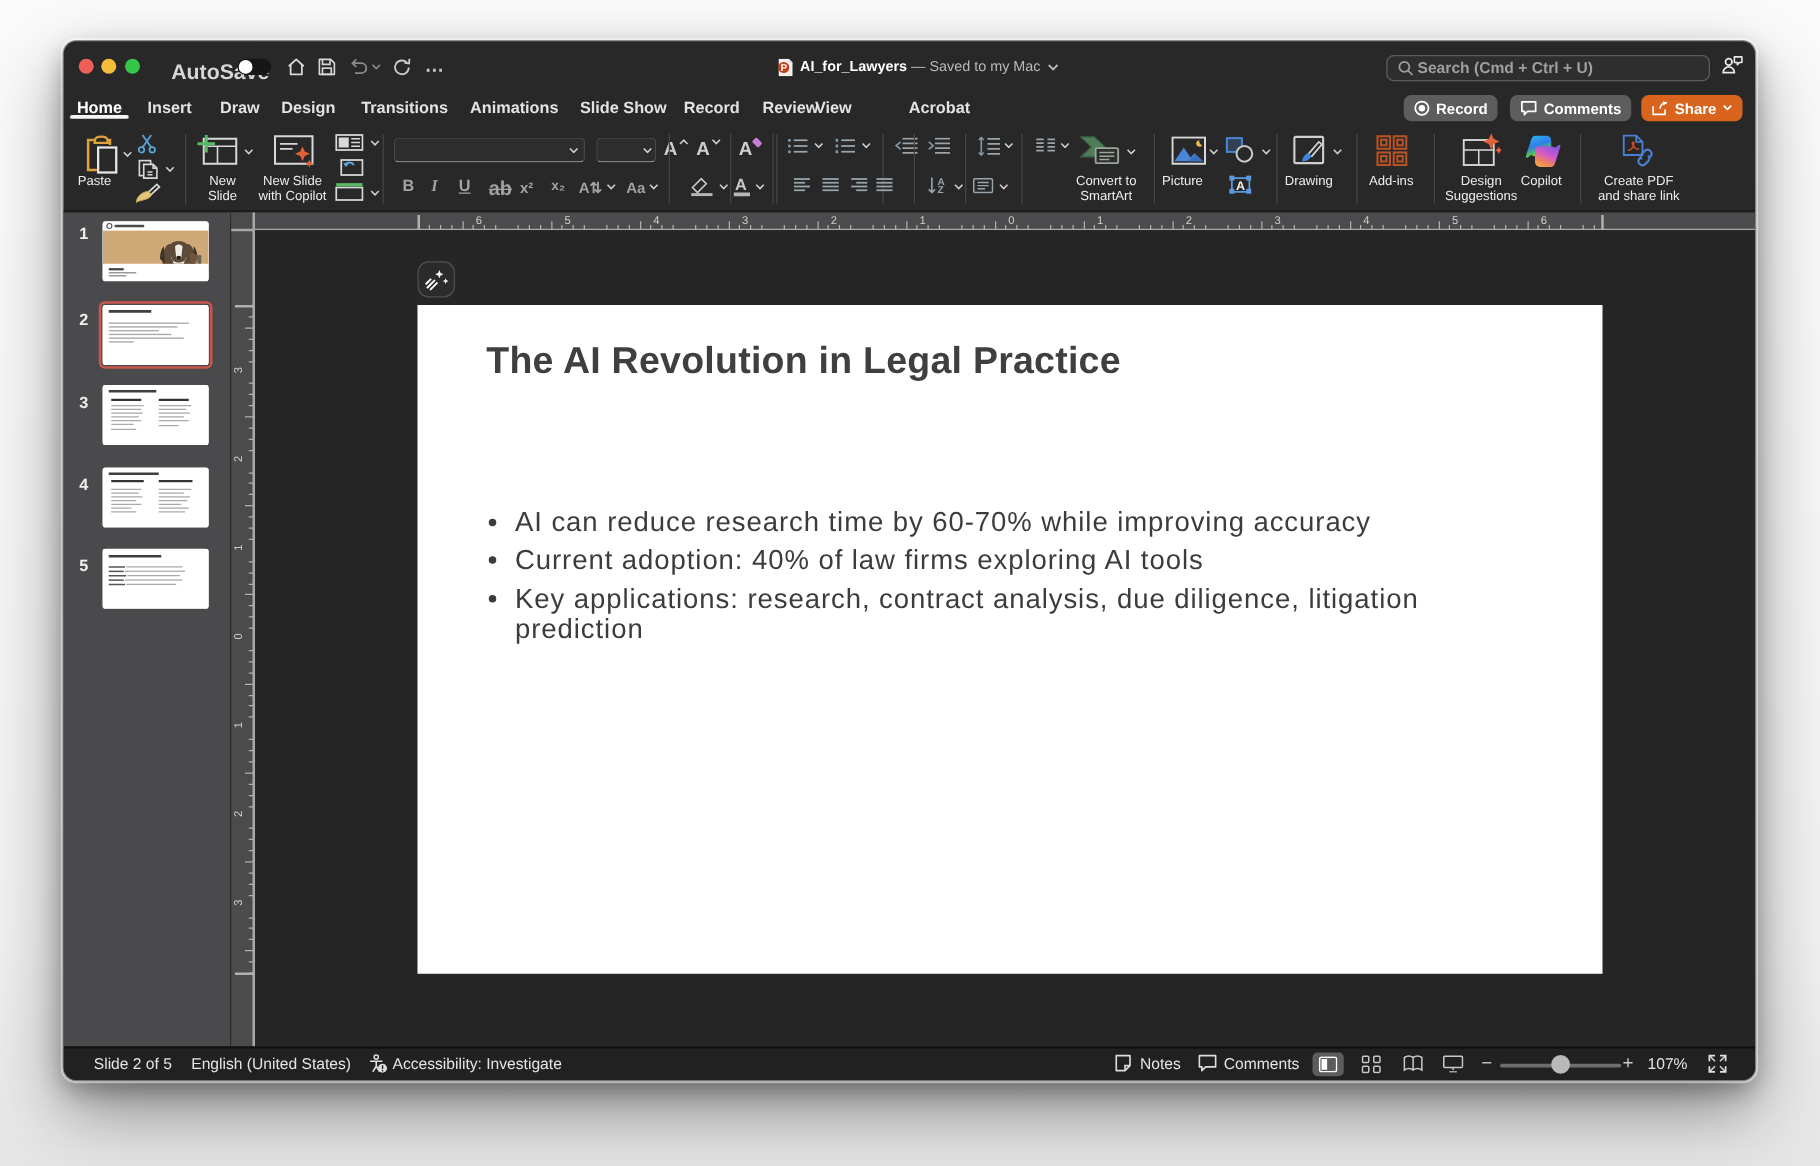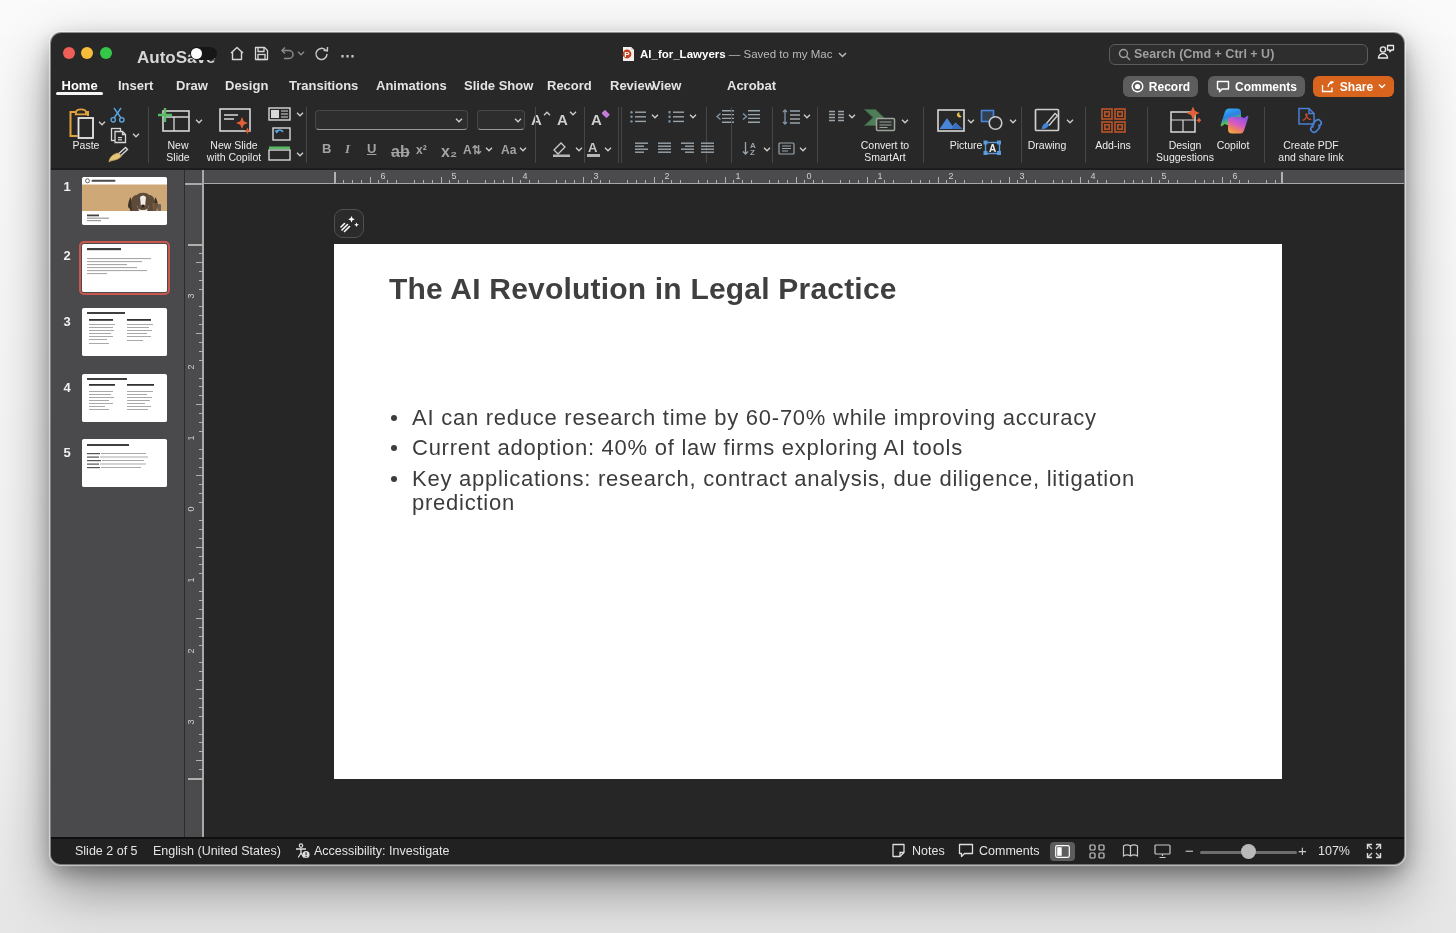--- a/index.html
+++ b/index.html
@@ -164,21 +164,21 @@
   <div class="ribbon" id="ribbon">
       <svg class="abs" style="left:17px;top:9px" width="27" height="32" viewBox="0 0 27 32">
         <path d="M8.5 4 H2.5 V28 h7" stroke="#e0a33c" stroke-width="2" fill="none"></path>
         <path d="M17.5 4 h2.5 v4" stroke="#e0a33c" stroke-width="2" fill="none"></path>
         <path d="M8 4.5 c0-2 1.5-3.2 5-3.2 c3.5 0 5 1.2 5 3.2 l0.3 1.8 h-10.6 z" stroke="#e0a33c" stroke-width="1.8" fill="none"></path>
         <rect x="10.5" y="10" width="14.5" height="20" fill="#282828" stroke="#e8e8e8" stroke-width="1.8"></rect>
       </svg>
       <svg class="abs" style="left:47px;top:22px" width="8" height="5" viewBox="0 0 8 5">
         <path d="M1 0.8 L4 3.8 L7 0.8" stroke="#cfcfcf" stroke-width="1.3" fill="none"></path>
       </svg>
-      <div class="rb-label" style="left:16px;top:41px;width:38px;">Paste</div>
+      <div class="rb-label" style="left:0;top:41px;width:38px;text-align:right;">Paste</div>
       <svg class="abs" style="left:59px;top:8px" width="15" height="16" viewBox="0 0 15 16">
         <g stroke="#58a6dd" stroke-width="1.4" fill="none">
           <path d="M4 1 L11 11"></path>
           <path d="M11 1 L4 11"></path>
           <circle cx="3.2" cy="12.8" r="2.2"></circle>
           <circle cx="11.8" cy="12.8" r="2.2"></circle>
         </g>
       </svg>
       <svg class="abs" style="left:59px;top:28px" width="17" height="17" viewBox="0 0 17 17">
         <g stroke="#d8d8d8" stroke-width="1.3" fill="none">
@@ -254,21 +254,21 @@
       <div class="abs" style="left:540px;top:12px;color:#cfcfcf;font-size:15px;font-weight:700;">A</div>
       <svg class="abs" style="left:549px;top:11px" width="12" height="11" viewBox="0 0 12 11">
         <rect x="2" y="1" width="7" height="5" rx="1" transform="rotate(45 5 4)" fill="#c77dd8"></rect>
       </svg>
       <div class="divider" style="left:567px"></div>
       <div class="abs r2" style="left:271px;top:42px;">B</div>
       <div class="abs r2" style="left:294px;top:42px;font-family:'Liberation Serif',serif;font-style:italic;">I</div>
       <div class="abs r2" style="left:316px;top:42px;text-decoration:underline;">U</div>
       <div class="abs r2" style="left:340px;top:42px;text-decoration:line-through;font-size:16px;top:44px;">ab</div>
       <div class="abs r2" style="left:365px;top:42px;font-size:12px;top:44px;">x²</div>
-      <div class="abs r2" style="left:390px;top:42px;font-size:16px;top:44px;">x₂</div>
+      <div class="abs r2" style="left:390px;top:42px;font-size:11px;top:44px;">x₂</div>
       <div class="abs r2" style="left:412px;top:42px;font-size:12px;top:44px;">A⇅</div>
       <svg class="abs" style="left:434px;top:48px" width="8" height="5" viewBox="0 0 8 5">
         <path d="M1 0.8 L4 3.8 L7 0.8" stroke="#cfcfcf" stroke-width="1.3" fill="none"></path>
       </svg>
       <div class="abs r2" style="left:450px;top:42px;font-size:12px;top:44px;">Aa</div>
       <svg class="abs" style="left:468px;top:48px" width="8" height="5" viewBox="0 0 8 5">
         <path d="M1 0.8 L4 3.8 L7 0.8" stroke="#cfcfcf" stroke-width="1.3" fill="none"></path>
       </svg>
       <div class="divider" style="left:484px"></div>
       <svg class="abs" style="left:500px;top:41px" width="22" height="17" viewBox="0 0 22 17">
@@ -382,21 +382,21 @@
       <div class="divider" style="left:872px"></div>
       <svg class="abs" style="left:886px;top:10px" width="28" height="23" viewBox="0 0 28 23">
         <rect x="1" y="1" width="26" height="21" stroke="#d8d8d8" stroke-width="1.6" fill="none"></rect>
         <path d="M22.5 3.2 a2.6 2.6 0 1 0 2.2 4 a3.2 3.2 0 0 1 -2.2 -4 z" fill="#e8c14f"></path>
         <path d="M2.5 20 L10 9 L15.5 17 L18.5 13.5 L25.5 20 z" fill="#4a86d8"></path>
         <path d="M14 20 L19 14.5 L25.5 20 z" fill="#3a6fc0"></path>
       </svg>
       <svg class="abs" style="left:916px;top:20px" width="8" height="5" viewBox="0 0 8 5">
         <path d="M1 0.8 L4 3.8 L7 0.8" stroke="#cfcfcf" stroke-width="1.3" fill="none"></path>
       </svg>
-      <div class="rb-label" style="left:872px;top:41px;width:46px;padding-left:20px;">Picture</div>
+      <div class="rb-label" style="left:872px;top:41px;width:46px;">Picture</div>
       <svg class="abs" style="left:929px;top:10px" width="25" height="22" viewBox="0 0 25 22">
         <rect x="1.5" y="1.5" width="12" height="11" stroke="#4a86d8" stroke-width="1.6" fill="rgba(74,134,216,0.25)"></rect>
         <circle cx="15.5" cy="14" r="6.3" stroke="#c9c9c9" stroke-width="1.6" fill="#282828"></circle>
       </svg>
       <svg class="abs" style="left:958px;top:20px" width="8" height="5" viewBox="0 0 8 5">
         <path d="M1 0.8 L4 3.8 L7 0.8" stroke="#cfcfcf" stroke-width="1.3" fill="none"></path>
       </svg>
       <svg class="abs" style="left:932px;top:41px" width="19" height="16" viewBox="0 0 19 16">
         <rect x="2.5" y="2.5" width="14" height="11" stroke="#5a9ade" stroke-width="1.4" fill="none"></rect>
         <g fill="#5a9ade">

